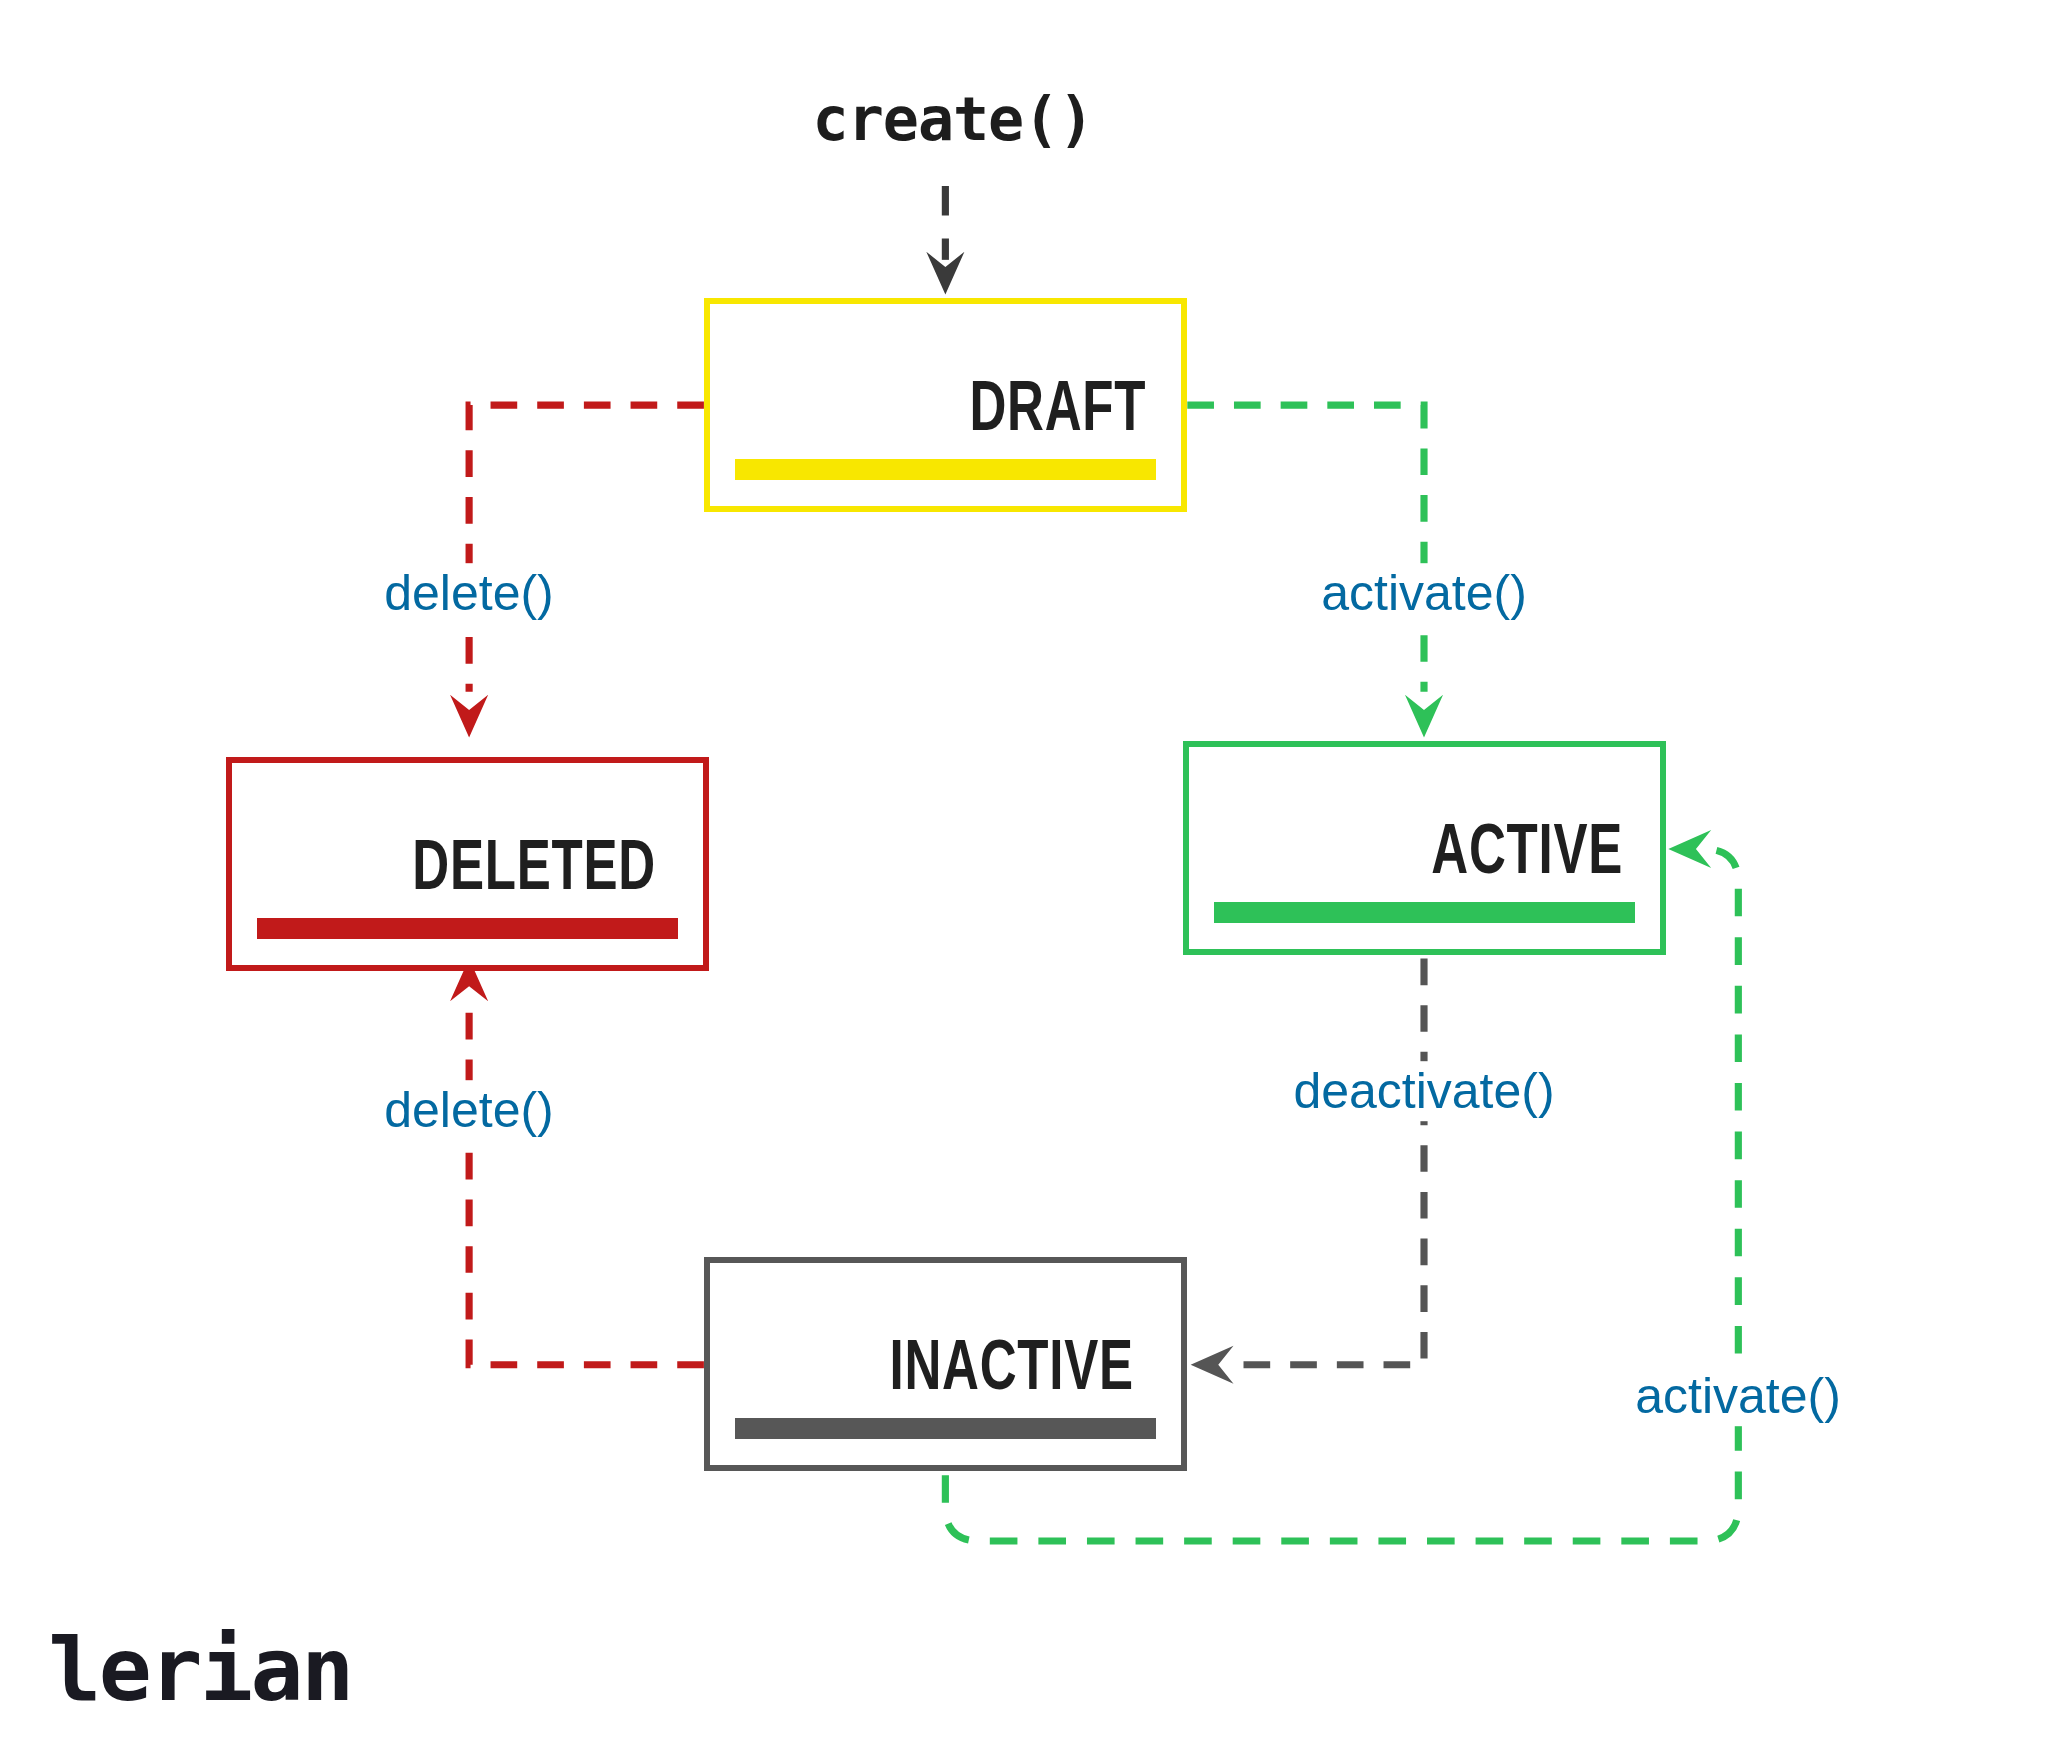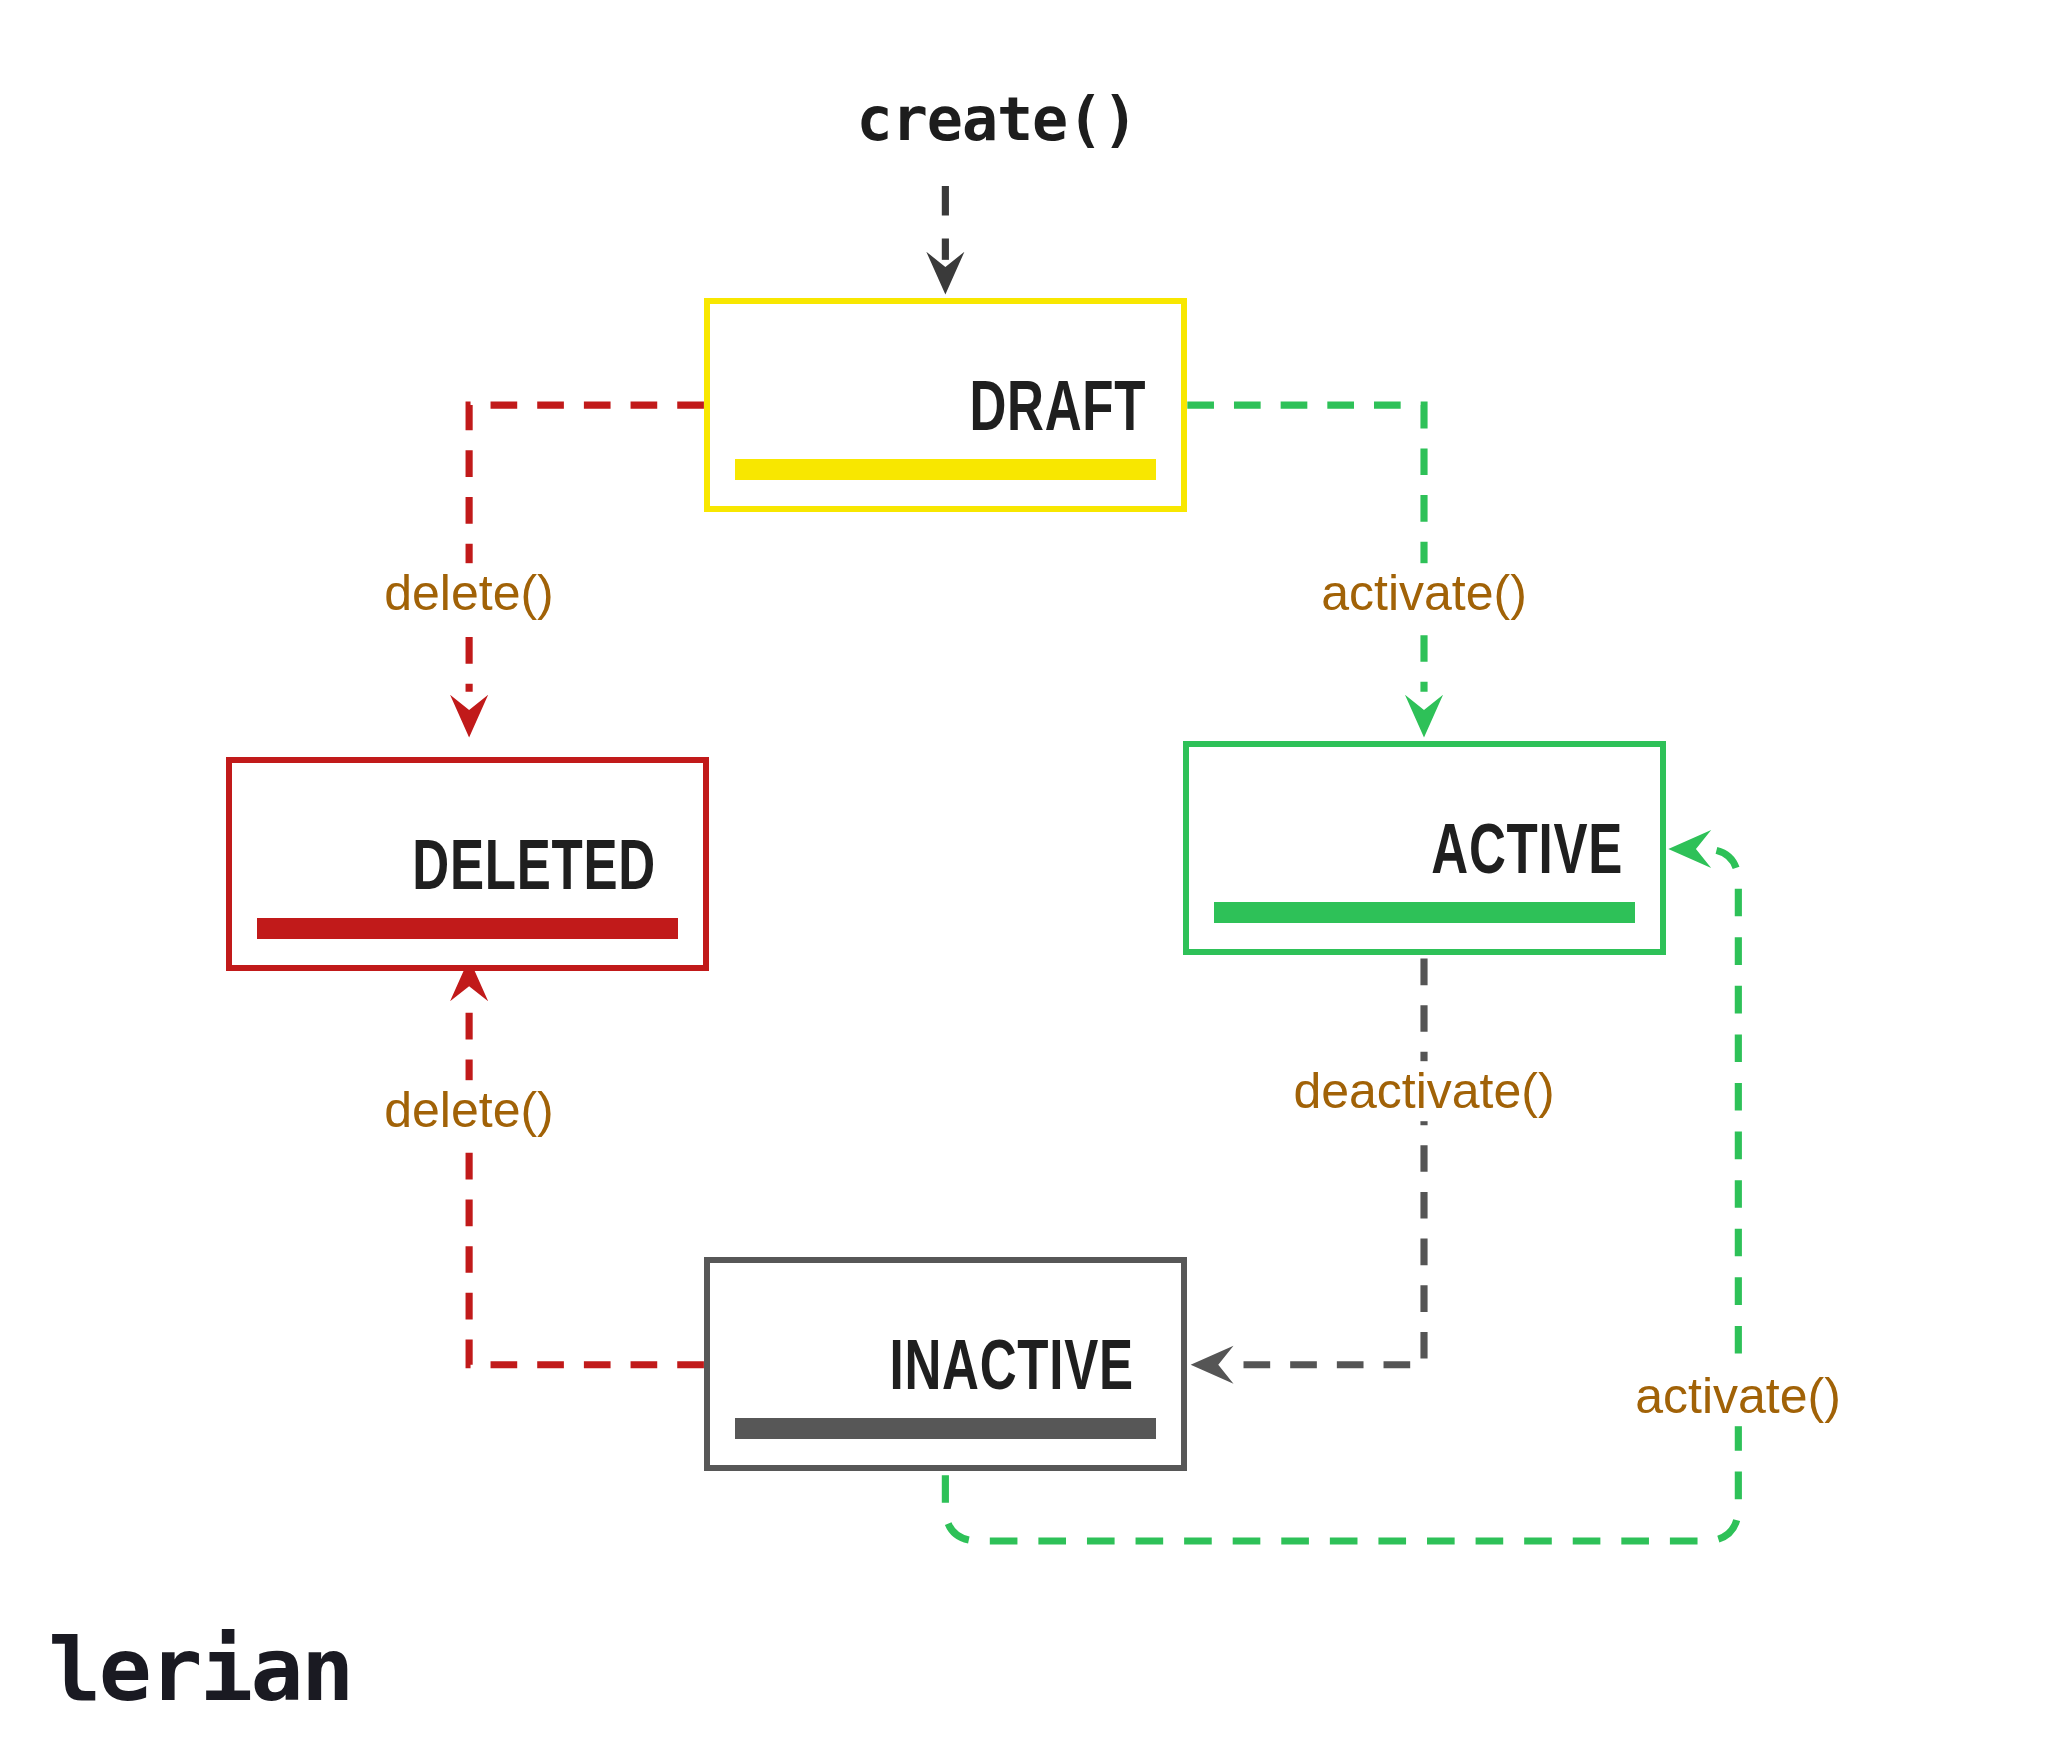--- a/index.html
+++ b/index.html
@@ -18,30 +18,30 @@
   }
   .state-bar{position:absolute;left:25px;right:25px;bottom:26px;height:21px;}
   .box-draft   {left:704px;top:298px; width:483px;height:214px;border:6.7px solid #f8e700;}
   .box-deleted {left:226px; top:741px;width:483px;height:214px;border:6.7px solid #c11a1a;margin-top:16px;}
   .box-active  {left:1183px;top:741px;width:483px;height:214px;border:6.7px solid #2ec158;}
   .box-inactive{left:704px;top:1257px;width:483px;height:214px;border:6.7px solid #575757;}
   .bar-draft{background:#f8e700;} .bar-deleted{background:#c11a1a;}
   .bar-active{background:#2ec158;} .bar-inactive{background:#575757;}
   .edge-label{
     position:absolute;transform:translate(-50%,-50%);
-    font-size:50px;color:#a16207;background:#ffffff;
+    font-size:50px;color:#0369a1;background:#ffffff;
     padding:4.8px 10.5px;white-space:nowrap;line-height:1;
   }
   .lbl-delete-top{left:469px;top:593px;}
   .lbl-activate-top{left:1424px;top:593px;}
   .lbl-deactivate{left:1424px;top:1091px;}
   .lbl-delete-bottom{left:469px;top:1110px;}
   .lbl-activate-loop{left:1738px;top:1396px;}
   .entry-label{
-    position:absolute;left:997px;top:119px;transform:translate(-50%,-50%);
+    position:absolute;left:953px;top:119px;transform:translate(-50%,-50%);
     font-family:"DejaVu Sans Mono",monospace;font-weight:bold;font-size:60px;
     color:#1d1d1d;letter-spacing:-1px;white-space:nowrap;
   }
   .logo{
     position:absolute;left:200px;top:1669px;transform:translate(-50%,-50%);
     font-family:"DejaVu Sans Mono",monospace;font-weight:bold;font-size:88px;
     color:#1a1a22;letter-spacing:-2.4px;white-space:nowrap;
   }
 </style>
 </head>

